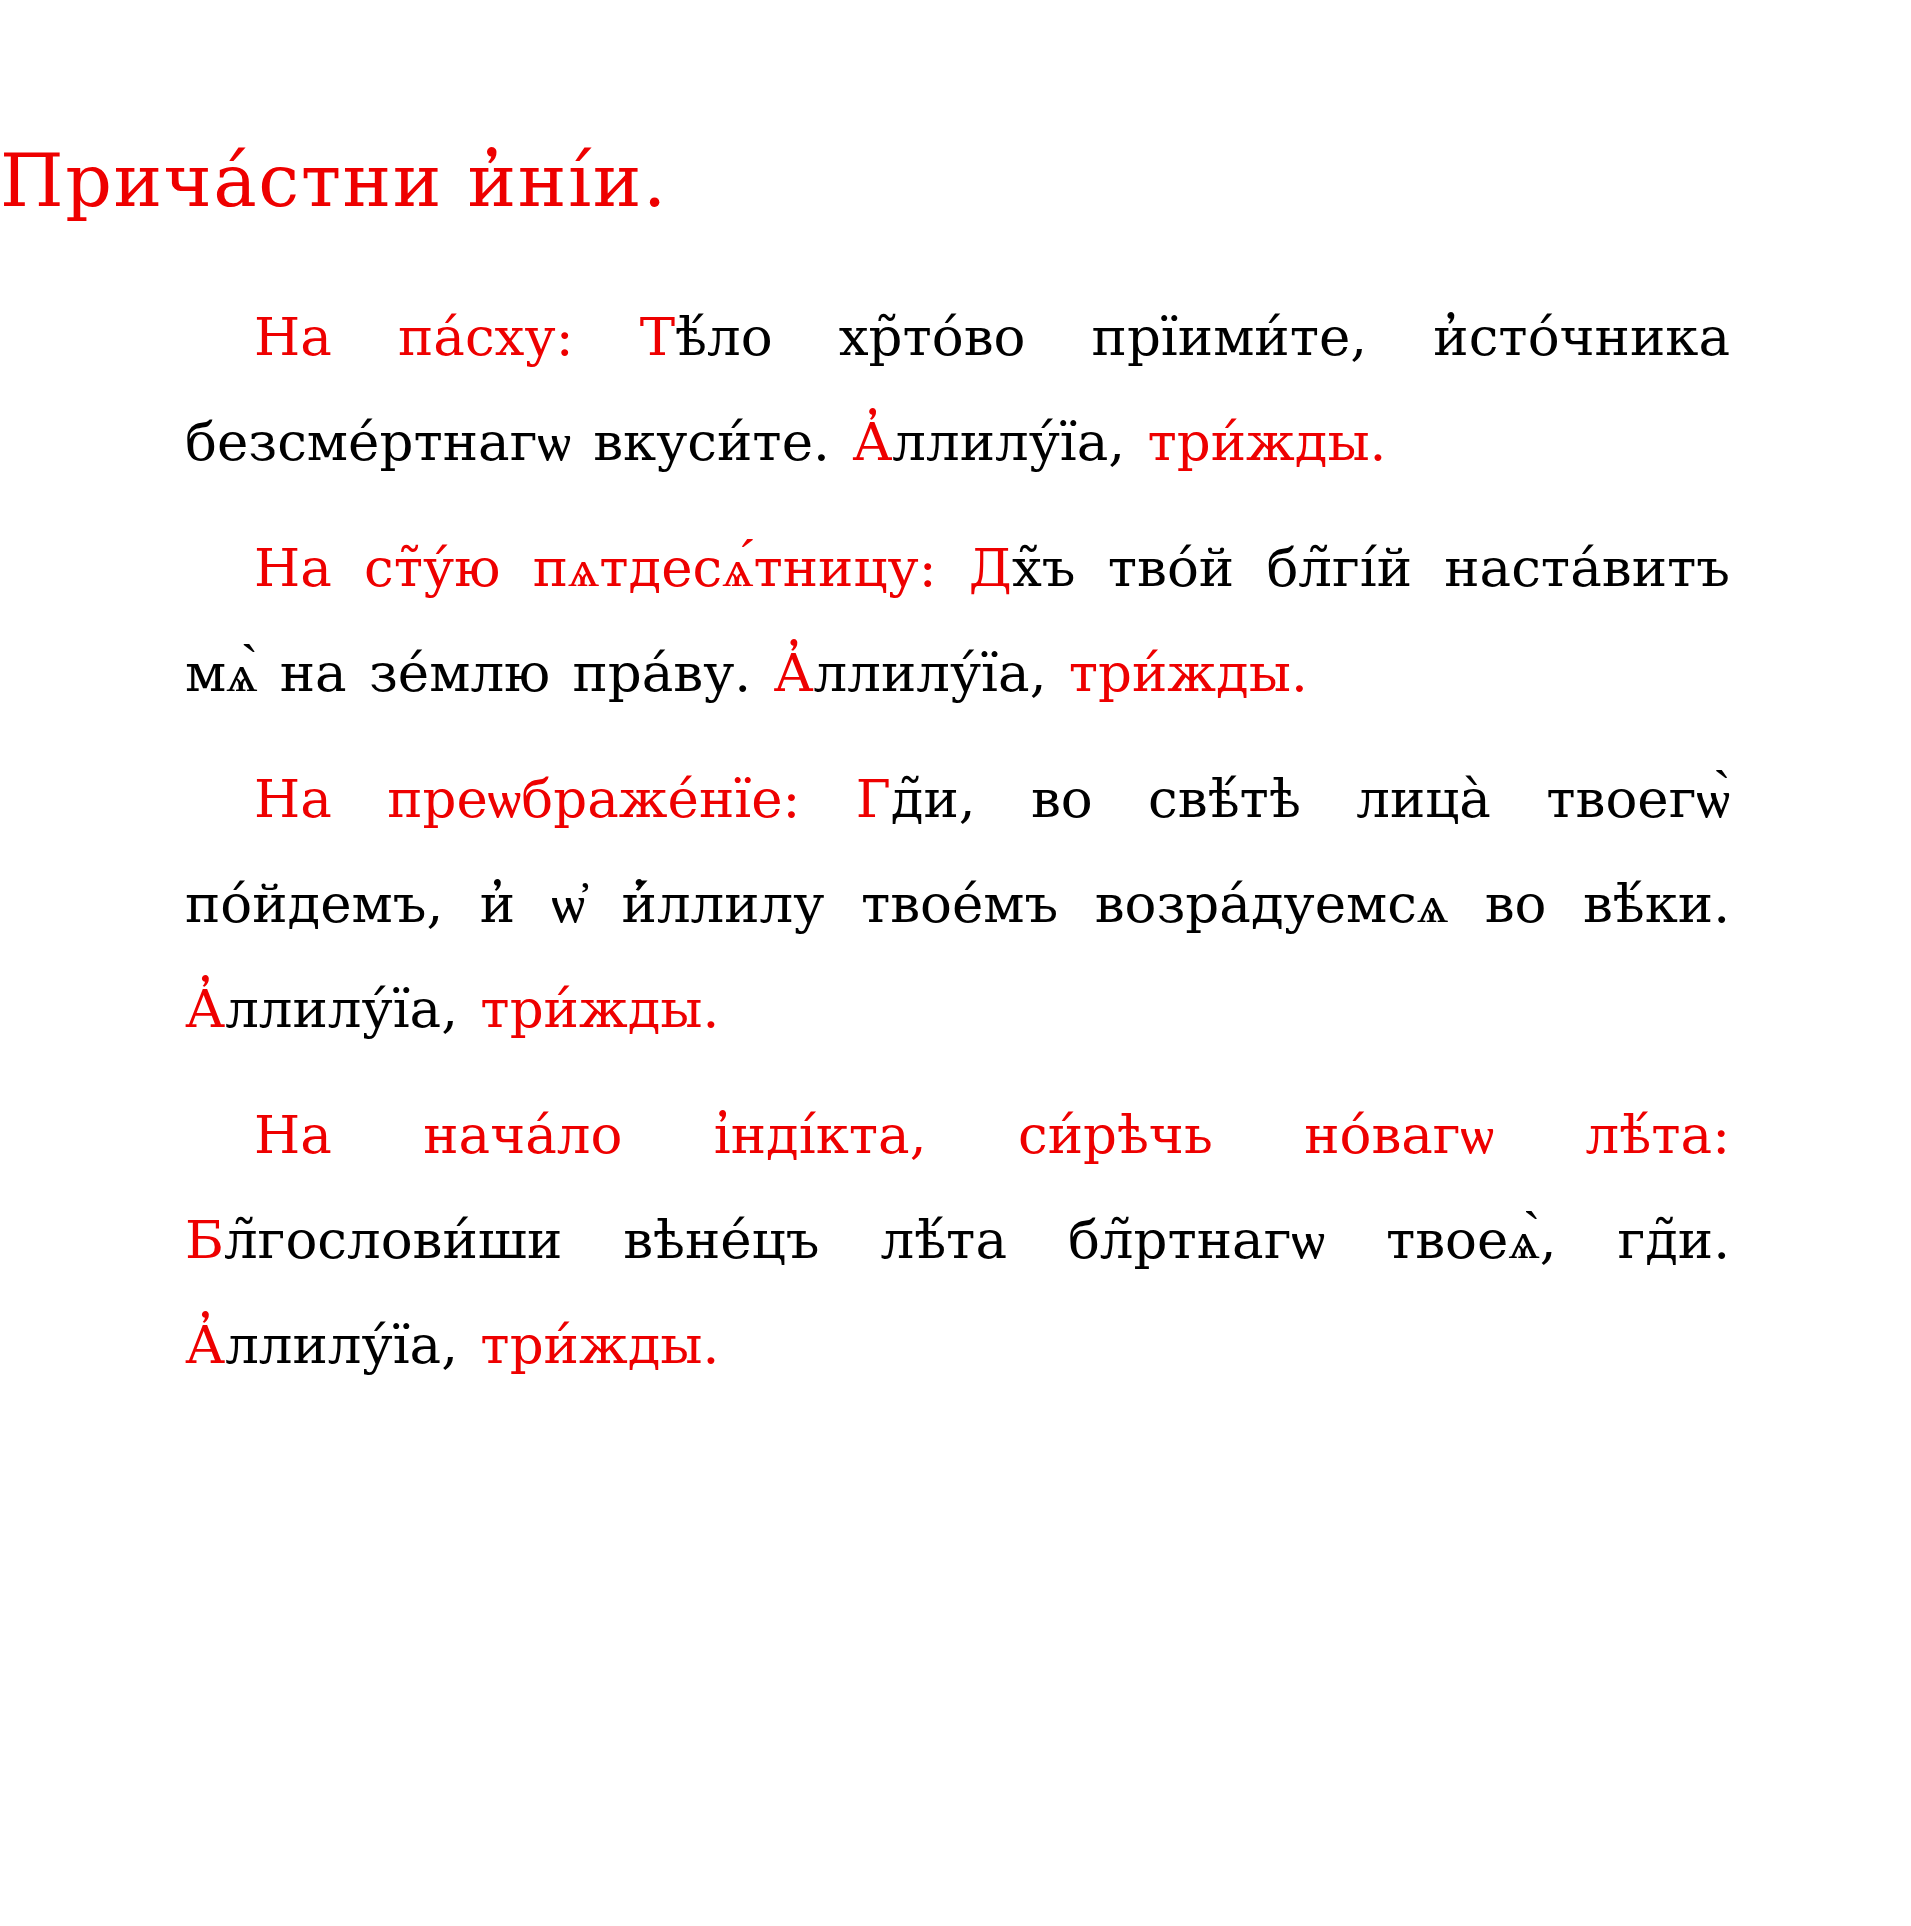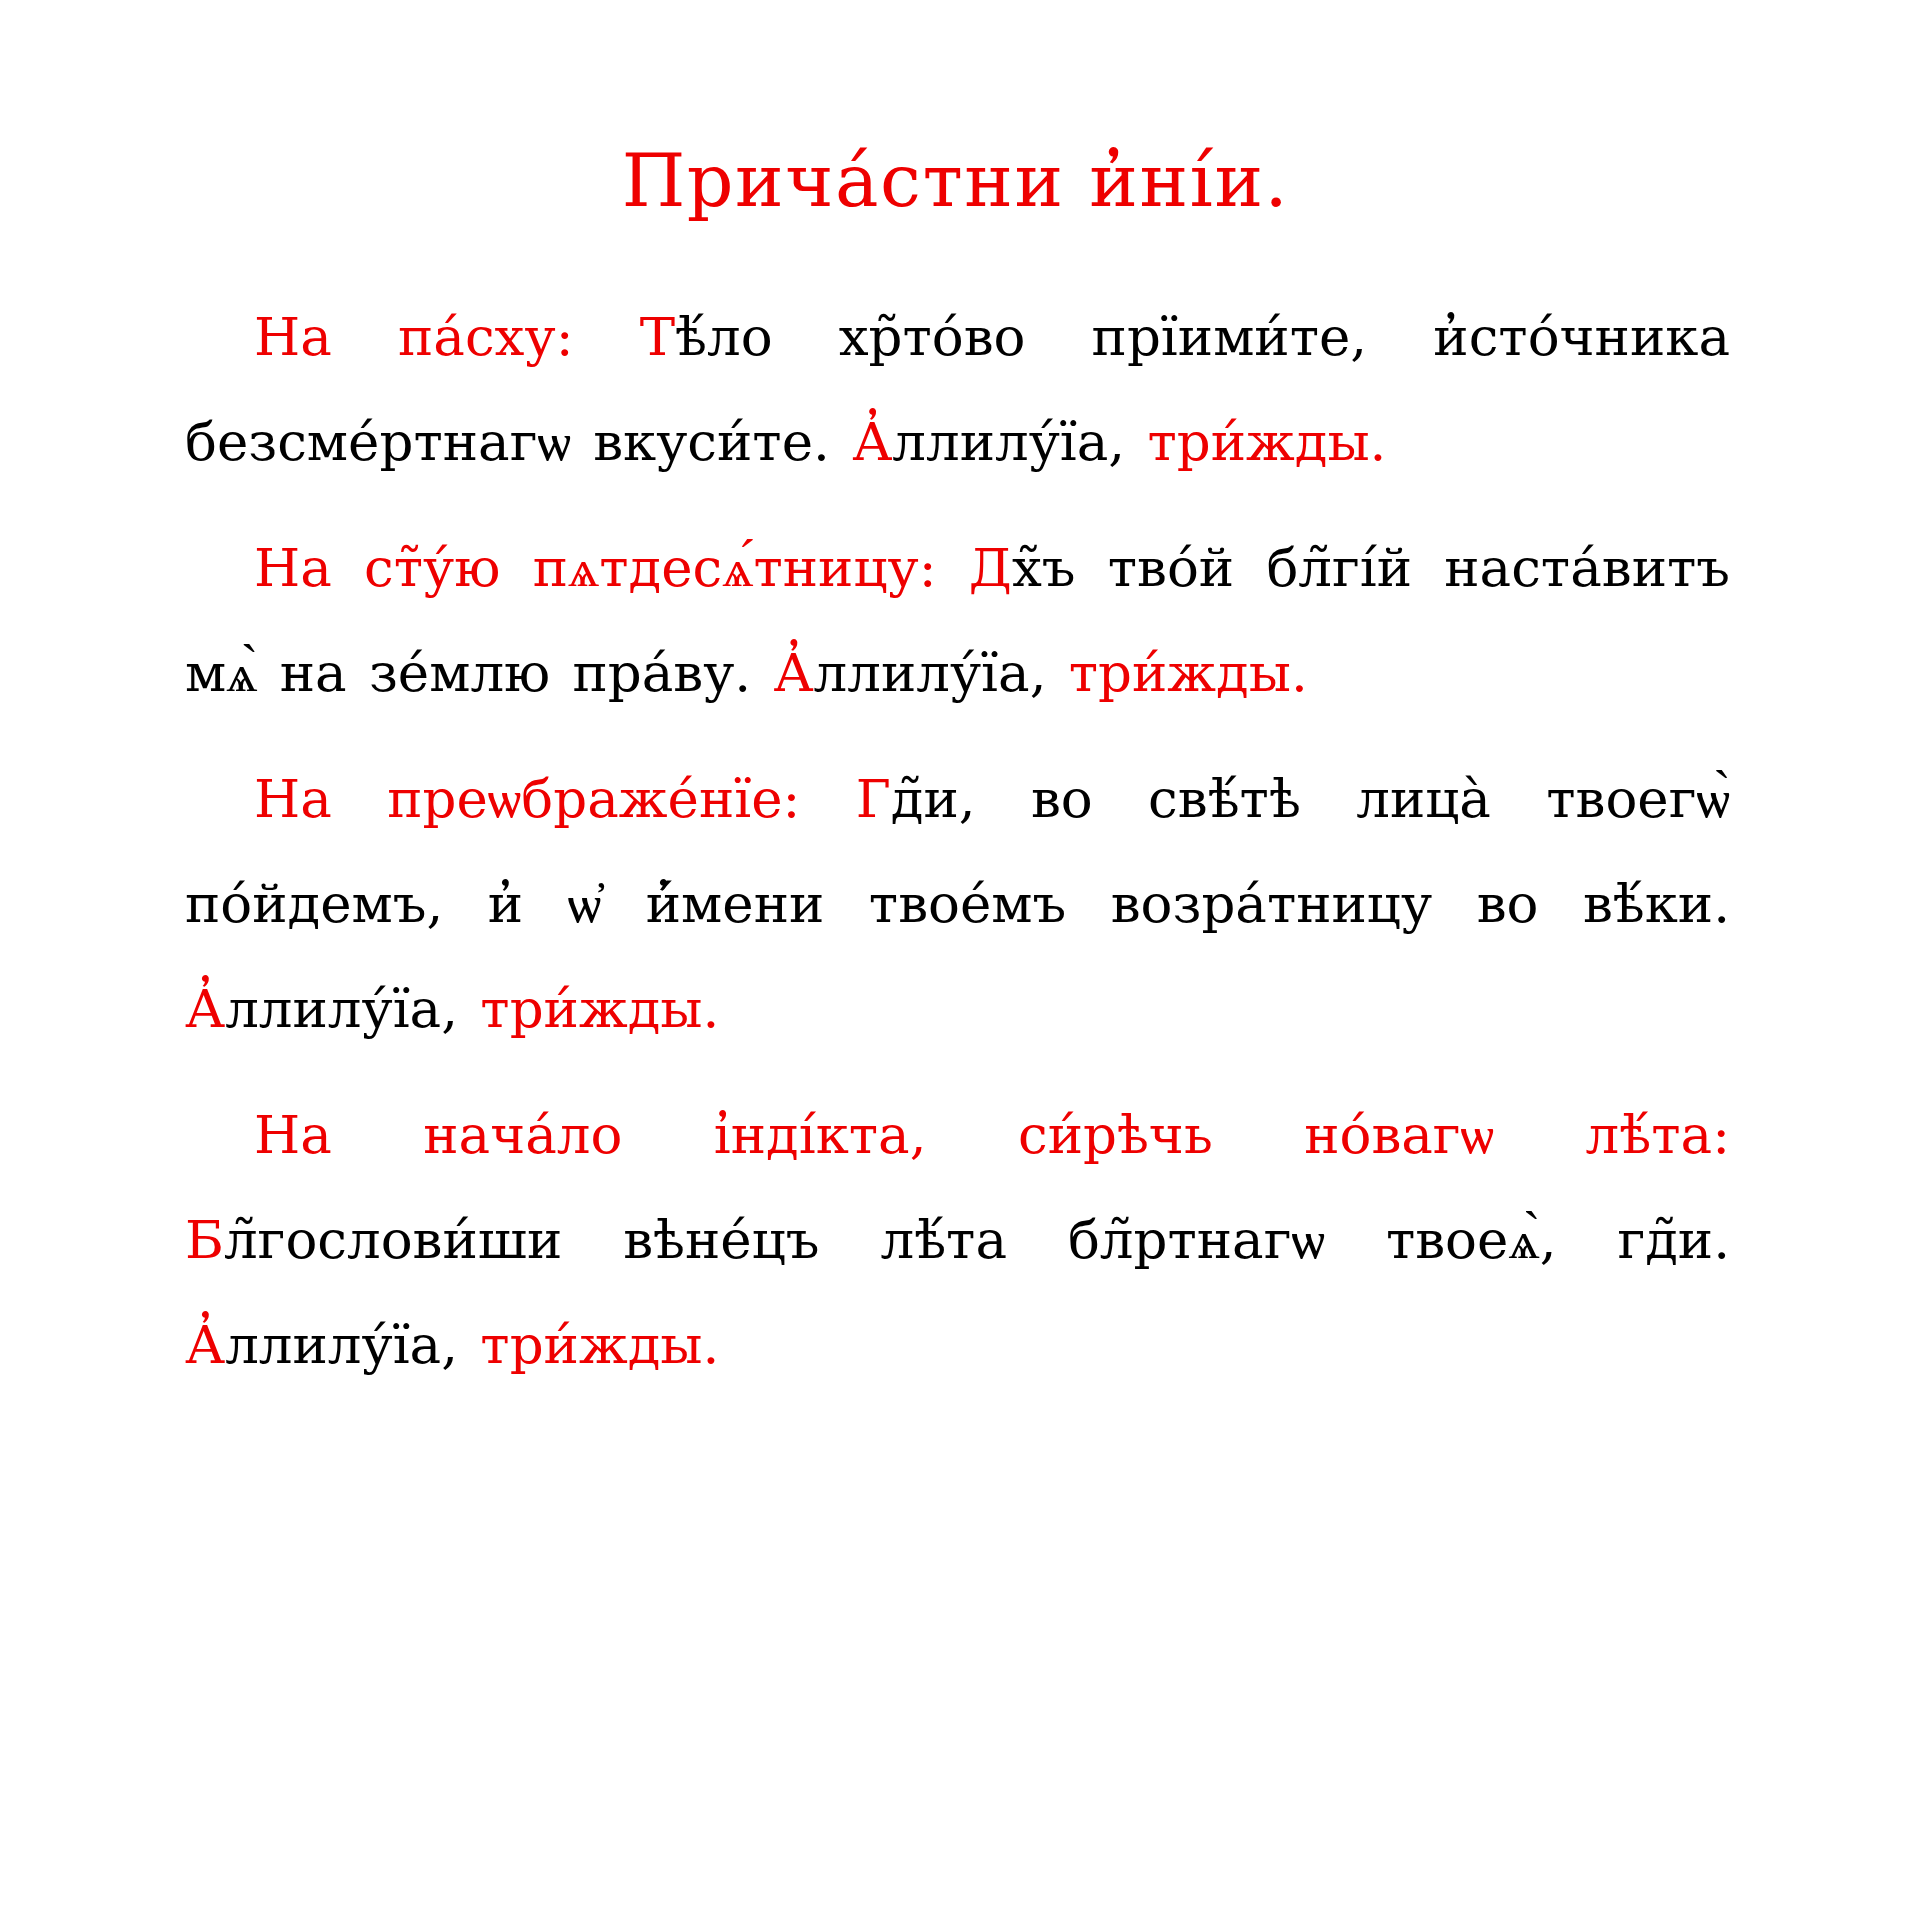--- a/index.html
+++ b/index.html
@@ -4,21 +4,20 @@
 <style>
   html, body { margin: 0; padding: 0; }
   body {
     width: 1911px;
     height: 2703px;
     background: #ffffff;
     overflow: hidden;
     font-family: "DejaVu Serif", "Liberation Serif", serif;
   }
   .page-title {
-    text-align: center;
     color: #ee0000;
     font-size: 73px;
     font-weight: normal;
     line-height: 1;
     margin: 144px 0 67px 0;
     letter-spacing: 1.5px;
   }
   .content {
     padding: 0 181px;
   }
@@ -52,21 +51,21 @@
 
   <p class="verse">
     <span class="red">На ст̃у́ю пѧтдесѧ́тницу:</span>
     <span class="red">Д</span><span class="blk">х̃ъ тво́й бл̃гі́й наста́витъ мѧ̀ на зе́млю пра́ву.</span>
     <span class="red">А̓</span><span class="blk">ллилу́їа,</span>
     <span class="red">три́жды.</span>
   </p>
 
   <p class="verse">
     <span class="red">На преѡбраже́нїе:</span>
-    <span class="red">Г</span><span class="blk">д̃и, во свѣ́тѣ лица̀ твоегѡ̀ по́йдемъ, и̓ ѡ̓ и̓́мени твое́мъ возра́тницу во вѣ́ки.</span>
+    <span class="red">Г</span><span class="blk">д̃и, во свѣ́тѣ лица̀ твоегѡ̀ по́йдемъ, и̓ ѡ̓ и̓́ллилу твое́мъ возра́дуемсѧ во вѣ́ки.</span>
     <span class="red">А̓</span><span class="blk">ллилу́їа,</span>
     <span class="red">три́жды.</span>
   </p>
 
   <p class="verse">
     <span class="red">На нача́ло і̓нді́кта, си́рѣчь но́вагѡ лѣ́та:</span>
     <span class="red">Б</span><span class="blk">л̃гослови́ши вѣне́цъ лѣ́та бл̃ртнагѡ твоеѧ̀, гд̃и.</span>
     <span class="red">А̓</span><span class="blk">ллилу́їа,</span>
     <span class="red">три́жды.</span>
   </p>

